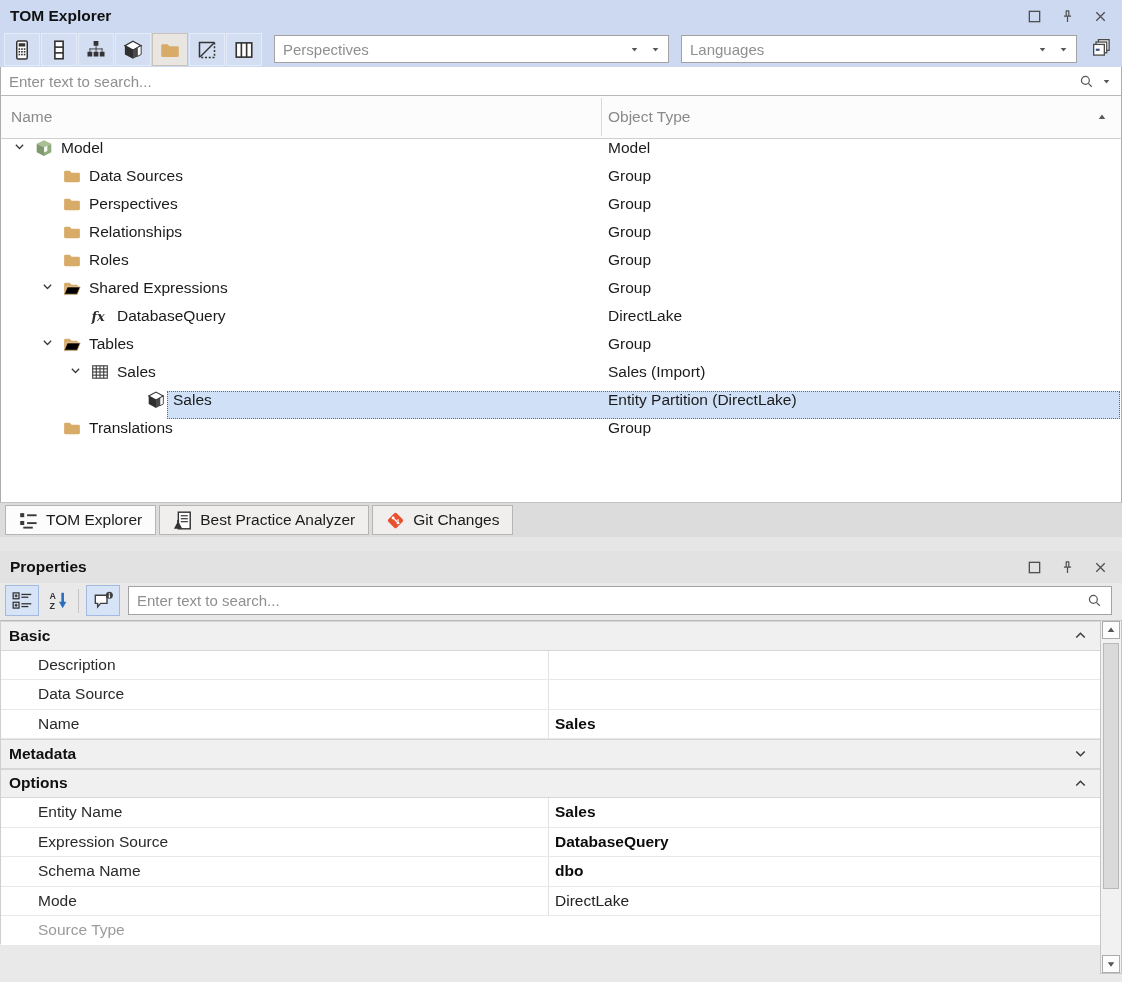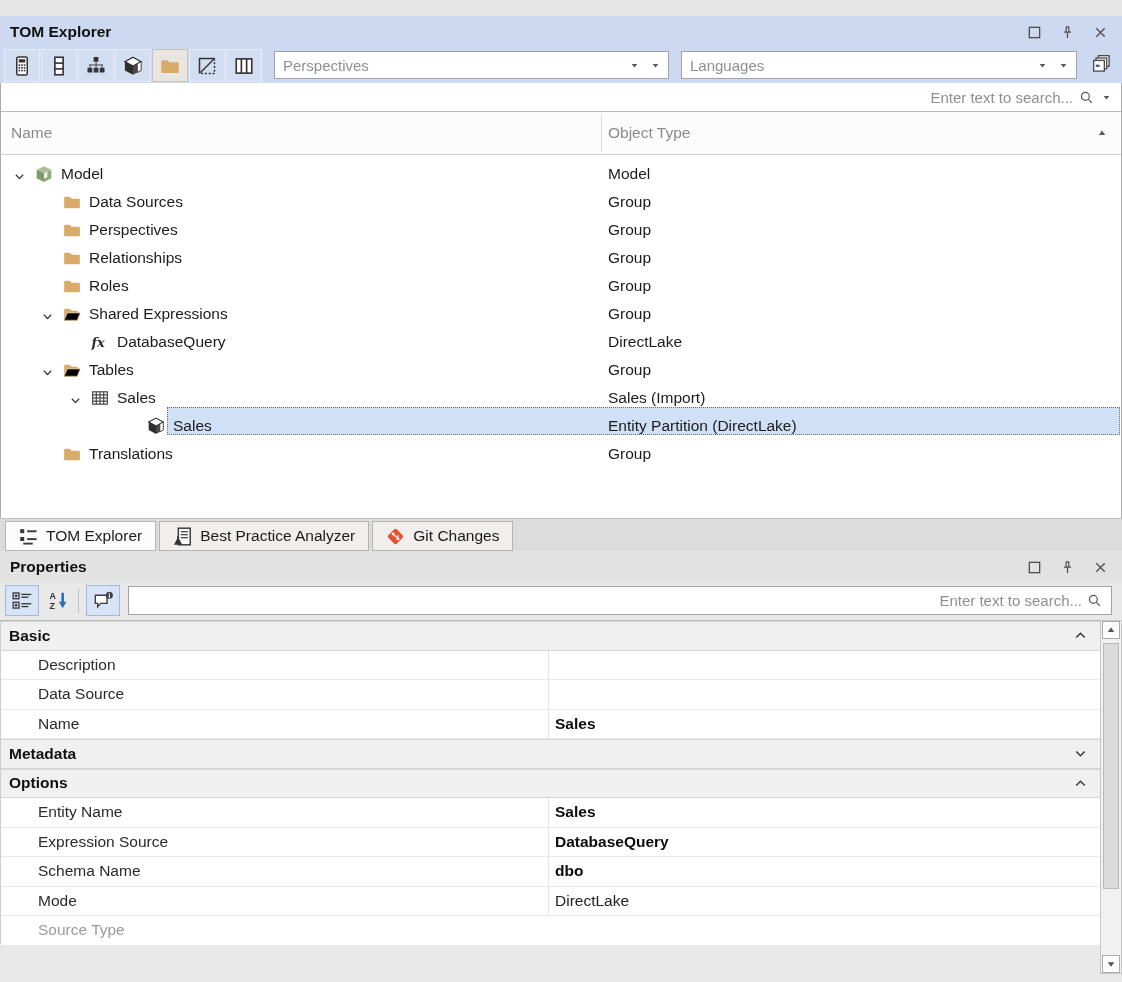--- a/index.html
+++ b/index.html
@@ -2,53 +2,53 @@
 <html><head>
 <meta charset="utf-8">
 <style>
   html,body{margin:0;padding:0;}
   body{width:1122px;height:982px;background:#e6e6e6;font-family:"Liberation Sans",sans-serif;position:relative;overflow:hidden;}
   .app{position:absolute;inset:0;}
   .icon{display:inline-flex;align-items:center;justify-content:center;}
   .icon svg{width:100%;height:100%;display:block;}
 
   
-  .panel-tom{position:absolute;left:0;top:16px;width:1122px;height:537px;}
+  .panel-tom{position:absolute;left:0;top:0;width:1122px;height:537px;}
   .titlebar{height:32px;display:flex;align-items:center;padding:0 10px;box-sizing:border-box;}
   .titlebar.blue{background:#cdd9f0;}
   .titlebar.gray{background:#e2e2e2;}
   .titlebar .title{font-weight:bold;font-size:15.5px;color:#101010;}
   .win-controls{margin-left:auto;display:flex;gap:9px;}
   .winbtn{width:24px;height:24px;border:none;background:transparent;padding:3px;display:flex;align-items:center;justify-content:center;cursor:default;}
   .winbtn .icon{width:15px;height:15px;}
 
   .toolbar{position:relative;height:35px;background:#cdd9f0;}
   .tbtn{position:absolute;top:1px;width:36px;height:33px;background:#d3def2;border:1px solid #e4ebf9;box-sizing:border-box;display:flex;align-items:center;justify-content:center;padding:0;}
   .tbtn.active{background:#e9e6e1;border-color:#c8c2b9;}
   .tbtn .icon{width:20px;height:20px;}
   .combo{position:absolute;top:3px;height:28px;background:#fff;border:1px solid #a3a3a3;box-sizing:border-box;display:flex;align-items:center;padding:0 8px;font-size:15px;color:#8f8f8f;}
   .combo .arrows{margin-left:auto;display:flex;gap:12px;}
   .combo .arrows .icon{width:9px;height:9px;}
   .flatbtn{position:absolute;top:4px;width:26px;height:26px;border:none;background:transparent;padding:2px;}
   .flatbtn .icon{width:19px;height:19px;}
 
   .searchrow{position:relative;height:29px;background:#fff;border-left:1px solid #adadad;border-right:1px solid #adadad;border-bottom:1px solid #b9b9b9;box-sizing:border-box;display:flex;align-items:center;padding:0 6px;}
-  input.search{border:none;outline:none;flex:1;font-size:15px;color:#333;background:transparent;font-family:"Liberation Sans",sans-serif;text-align:right;}
+  input.search{border:none;outline:none;flex:1;font-size:15px;color:#333;background:transparent;font-family:"Liberation Sans",sans-serif;}
   input.search::placeholder{color:#8f8f8f;opacity:1;}
   .searchrow .icon.mag{width:15px;height:15px;margin:0 4px;}
   .searchrow .icon.dd{width:9px;height:9px;margin:0 4px;}
 
   .colheader{position:relative;height:43px;background:#fcfcfc;border-left:1px solid #adadad;border-right:1px solid #adadad;border-bottom:1px solid #cfcfcf;box-sizing:border-box;font-size:15.5px;color:#8a8a8a;}
   .colheader .c1{position:absolute;left:10px;top:12px;}
   .colheader .c2{position:absolute;left:607px;top:12px;}
   .colheader .vdiv{position:absolute;left:600px;top:2px;bottom:2px;width:1px;background:#dadada;}
   .colheader .sort{position:absolute;right:13px;top:16px;width:12px;height:10px;}
 
   .tree{position:relative;background:#fff;height:363px;border-left:1px solid #adadad;border-right:1px solid #adadad;box-sizing:border-box;overflow:hidden;}
-  .trow{position:relative;height:28px;display:flex;align-items:flex-end;}
+  .trow{position:relative;height:28px;display:flex;align-items:flex-start;}
   .trow .indent{flex:none;height:1px;}
   .trow .chev{flex:none;width:22px;height:14px;display:flex;align-items:center;}
   .trow .chev .icon{width:13px;height:13px;}
   .trow .tree-ic{flex:none;width:18px;height:18px;}
   .trow .label{margin-left:8px;font-size:15.5px;color:#1b1b1b;position:relative;z-index:1;white-space:nowrap;}
   .trow .type{position:absolute;left:607px;font-size:15.5px;color:#1b1b1b;z-index:1;white-space:nowrap;}
   .trow .sel{position:absolute;left:166px;right:1px;top:0;bottom:0;background:#cfe0f7;border:1px dotted #6b6b6b;box-sizing:border-box;}
 
   .tabstrip{position:absolute;left:0;bottom:0;width:100%;height:35px;background:#dcdcdc;border-top:1px solid #c2c2c2;display:flex;align-items:stretch;padding:2px 0 2px 5px;gap:3px;box-sizing:border-box;}
   .tab{display:flex;align-items:center;gap:8px;padding:0 13px;background:#f0efee;border:1px solid #b5b5b5;box-sizing:border-box;font-size:15.5px;color:#1b1b1b;white-space:nowrap;}

